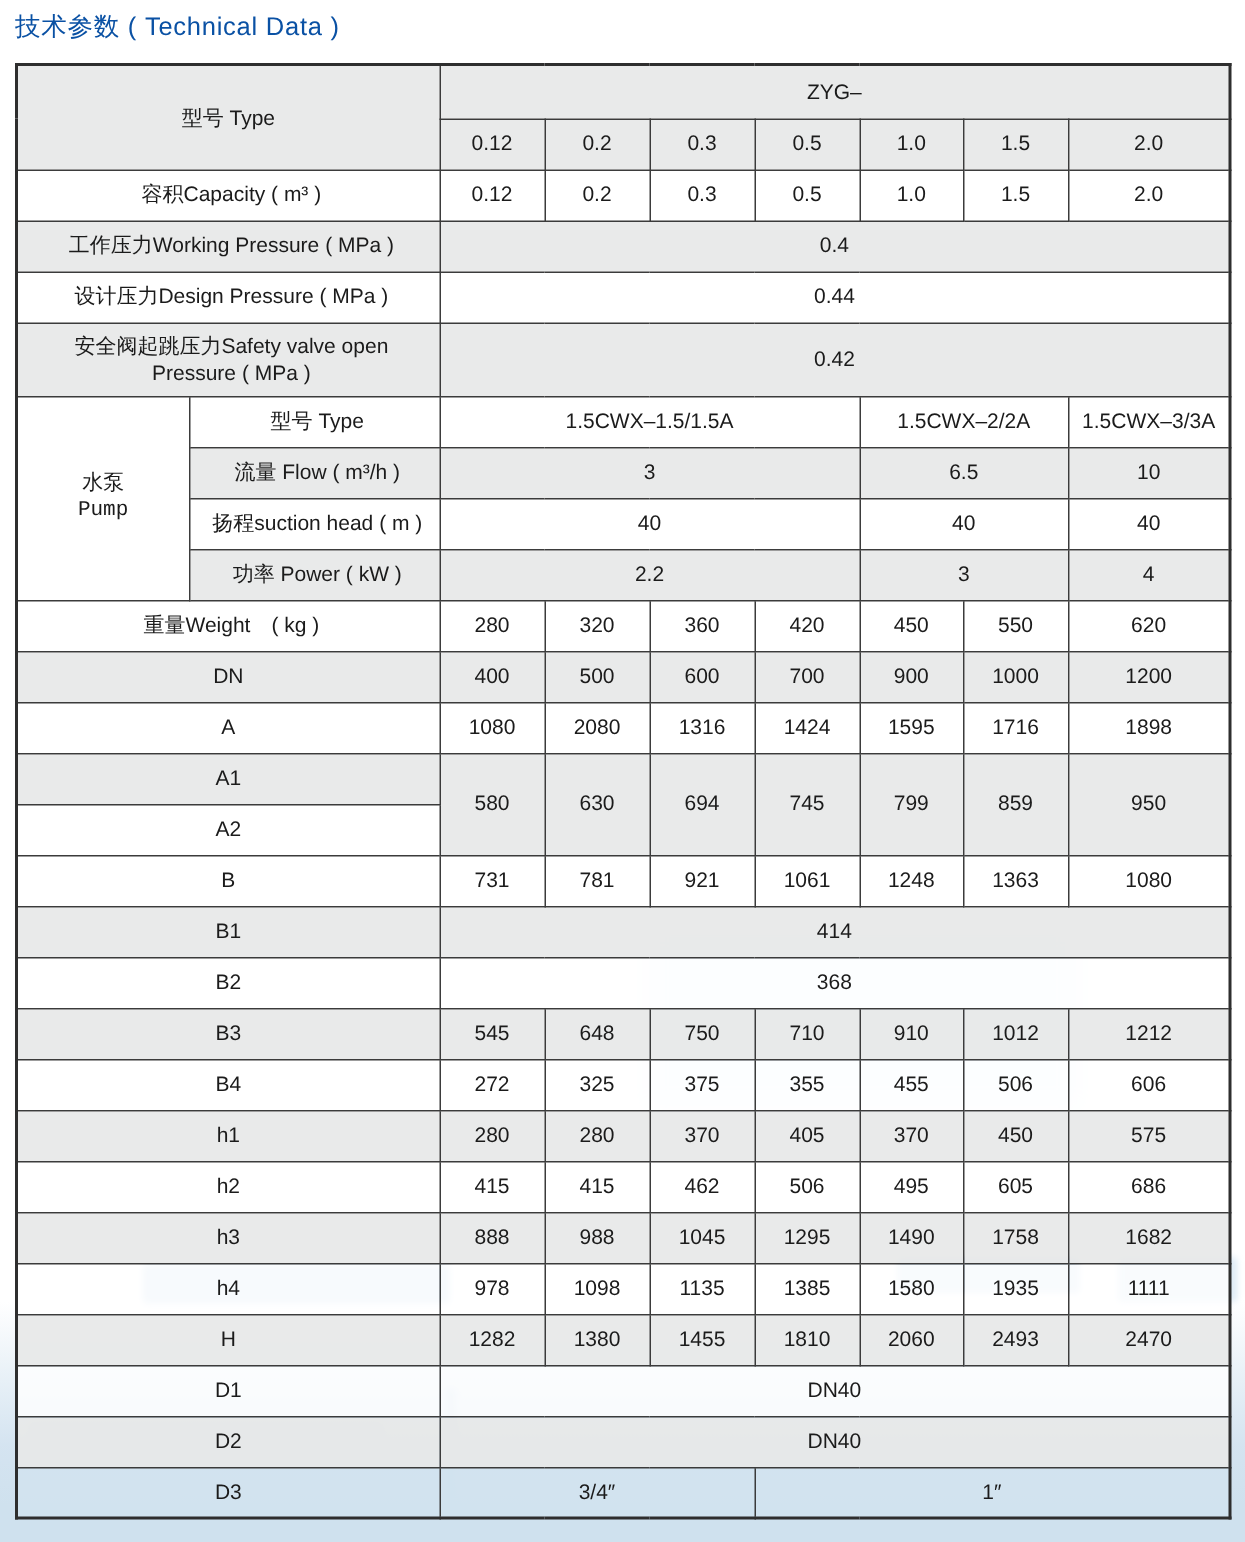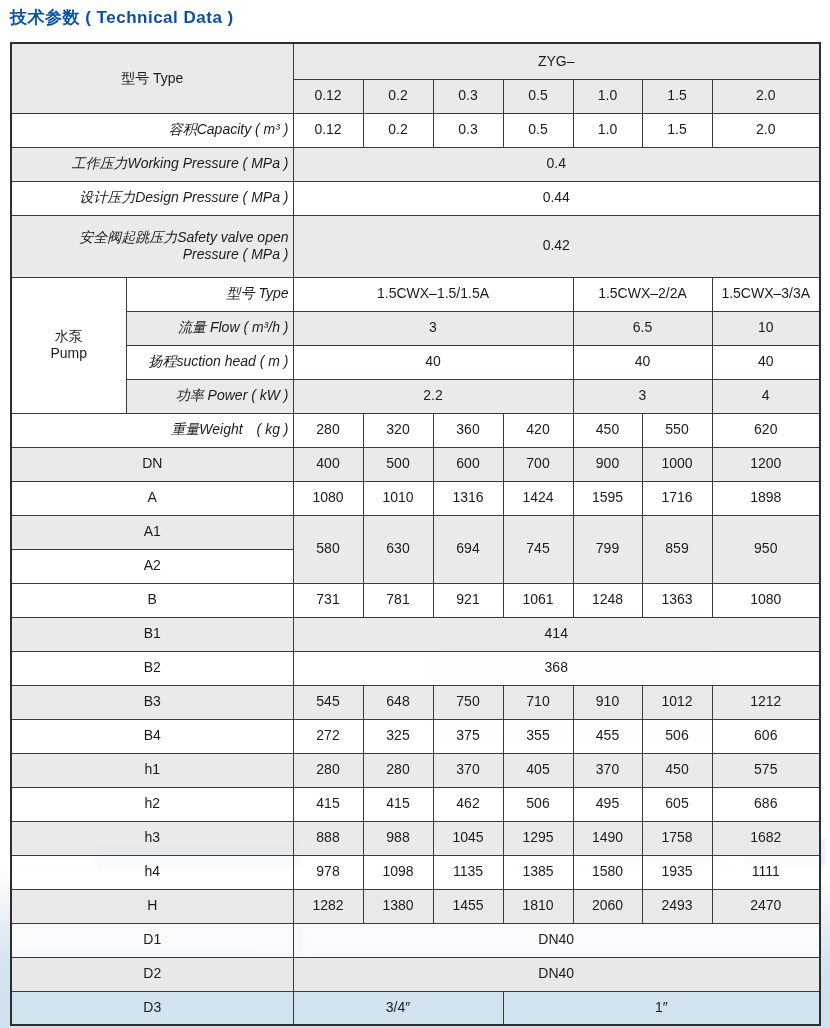--- a/index.html
+++ b/index.html
@@ -24,44 +24,44 @@
   .blob { position: absolute; border-radius: 3px; filter: blur(2px); }
   .blob1 { left: 95px;  top: 843px; width: 205px; height: 26px; background: rgba(115,168,214,0.30); }
   .blob2 { left: 598px; top: 838px; width: 122px; height: 24px; background: rgba(115,168,214,0.26); }
   .blob3 { left: 745px; top: 838px; width: 80px;  height: 30px; background: rgba(115,168,214,0.22); }
   .blob4 { left: 430px; top: 615px; width: 290px; height: 125px; background: rgba(150,195,230,0.13); filter: blur(8px); }
   .blob5 { left: 20px;  top: 948px; width: 235px; height: 26px; background: rgba(110,160,210,0.22); }
   .blob6 { left: 297px; top: 925px; width: 7px;   height: 85px; background: rgba(110,160,210,0.30); }
   
   .page-title {
     position: absolute; left: 10px; top: 6px; z-index: 2;
-    font-size: 17px; font-weight: bold; color: #0a51a4; letter-spacing: 0.5px;
+    font-size: 17px; font-weight: normal; color: #0a51a4; letter-spacing: 0.5px;
   }
   
   table {
     position: absolute; left: 10px; top: 42px; z-index: 1;
     width: 809px; table-layout: fixed; border-collapse: collapse;
     border: 2px solid #2e2e2e;
   }
   td {
     border: 1px solid #3b3b3b;
     font-size: 14px; color: #1b1b1b;
     text-align: center; vertical-align: middle;
     padding: 2px 4px; line-height: 1.25;
     overflow: hidden;
   }
   tr        { height: 34px; }
   tr.hh     { height: 36px; }
-  tr.tall   { height: 62px; margin-top: 24px; }
+  tr.tall   { height: 49px; margin-top: 24px; }
   tr.g td   { background: rgba(231,232,232,0.93); }
   tr.w td   { background: rgba(255,255,255,0.80); }
   tr.b td   { background: rgba(210,226,239,0.88); margin-top: 36px; }
   td.cg     { background: rgba(231,232,232,0.96); }
-  td.cw     { background: rgba(255,255,255,0.88); }
-  td.la     { text-align: right; padding-left: 8px; font-style: italic; }
+  td.cw     { background: rgba(255,255,255,0.88); font-family: Liberation Mono, monospace; }
+  td.la     { text-align: center; padding-left: 8px; }
   td.pre    { white-space: pre-line; }
 </style>
 </head>
 <body>
 
 <div class="bg-layer">
   <div class="blob blob4"></div>
   <div class="blob blob1"></div>
   <div class="blob blob2"></div>
   <div class="blob blob3"></div>
@@ -163,21 +163,21 @@
         <td>500</td>
         <td>600</td>
         <td>700</td>
         <td>900</td>
         <td>1000</td>
         <td>1200</td>
       </tr>
       <tr class="w">
         <td colspan="2">A</td>
         <td>1080</td>
-        <td>1010</td>
+        <td>2080</td>
         <td>1316</td>
         <td>1424</td>
         <td>1595</td>
         <td>1716</td>
         <td>1898</td>
       </tr>
       <tr class="g">
         <td colspan="2">A1</td>
         <td rowspan="2" class="cg">580</td>
         <td rowspan="2" class="cg">630</td>

